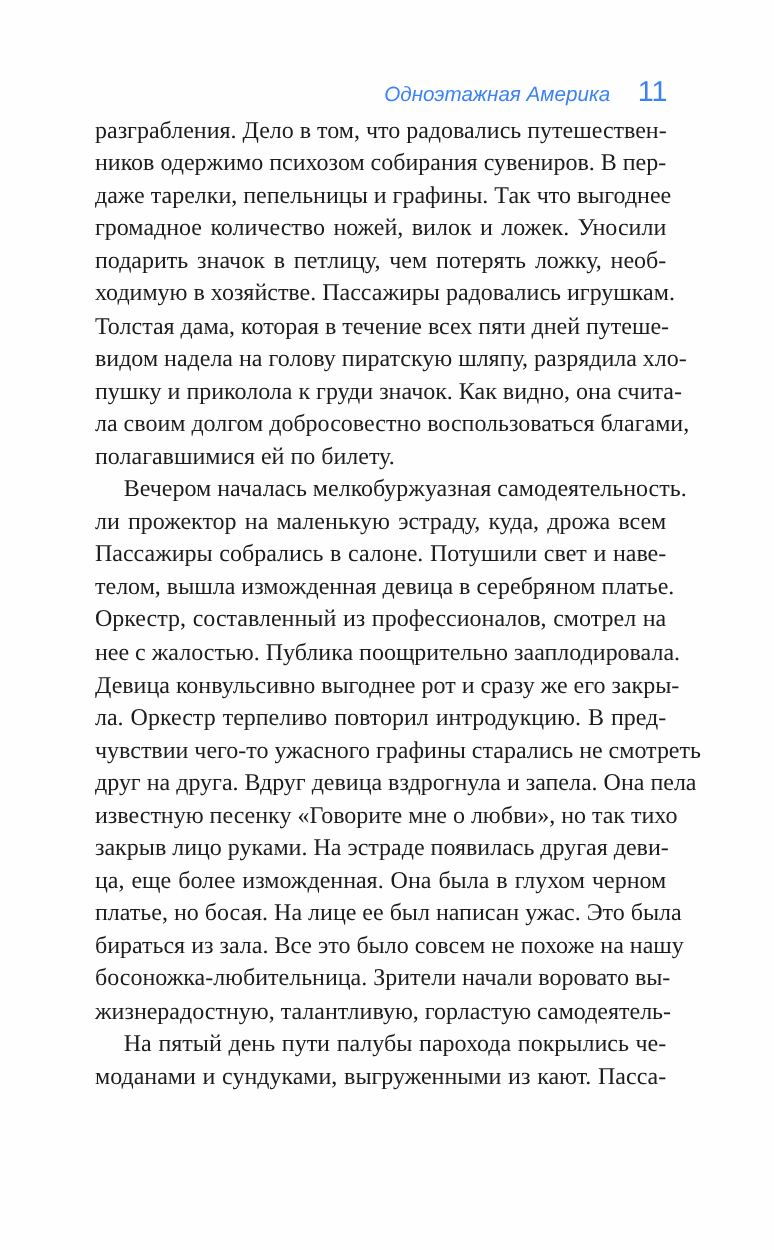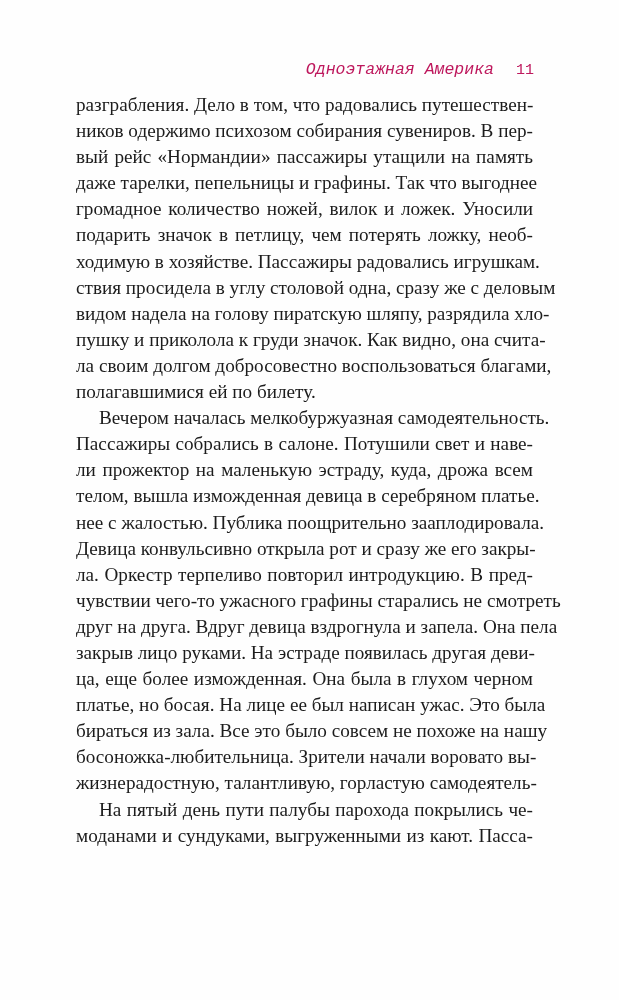--- a/index.html
+++ b/index.html
@@ -1,25 +1,25 @@
 <!DOCTYPE html>
 <html><head>
 <meta charset="utf-8">
 <style>
   html, body { margin: 0; padding: 0; background: #ffffff; }
   body { width: 619px; height: 1000px; position: relative; overflow: hidden; }
   .page { position: absolute; left: 0; top: 0; width: 619px; height: 1000px; background: #fefefe; }
   .running-head {
     position: absolute; top: 60px; right: 85px;
     display: flex; align-items: baseline; gap: 22px;
-    color: #be185d;
-    font-family: Liberation Mono, monospace;
+    color: #3b82f6;
+    font-family: Liberation Sans, sans-serif;
   }
   .running-title { font-style: italic; font-size: 16.5px; }
-  .page-number { font-size: 15px; }
+  .page-number { font-size: 23px; }
   .body-text {
     position: absolute; left: 76px; top: 92px; width: 457px;
     font-family: "Liberation Serif", "DejaVu Serif", serif;
     font-size: 19.2px; line-height: 26.1px; color: #1c1c1c;
   }
   .line { display: block; white-space: nowrap; text-align: justify; text-align-last: justify; height: 26.1px; }
   .line.last { text-align-last: left; }
   .line.indent { padding-left: 23px; font-family: Liberation Serif, serif; }
 </style>
 </head>
@@ -27,41 +27,42 @@
 
 <div class="page">
   <div class="running-head">
     <span class="running-title">Одноэтажная Америка</span>
     <span class="page-number">11</span>
   </div>
   <div class="body-text" id="body-text">
       <div>
         <span class="line">разграбления. Дело в том, что радовались путешествен-</span>
         <span class="line">ников одержимо психозом собирания сувениров. В пер-</span>
-        <span class="line">вый рейс «Нормандии» пассажиры утащили на память</span>
         <span class="line">даже тарелки, пепельницы и графины. Так что выгоднее</span>
         <span class="line">громадное количество ножей, вилок и ложек. Уносили</span>
         <span class="line">подарить значок в петлицу, чем потерять ложку, необ-</span>
         <span class="line">ходимую в хозяйстве. Пассажиры радовались игрушкам.</span>
-        <span class="line">ствия просидела в углу столовой одна, сразу же с деловым</span>
+        <span class="line">Толстая дама, которая в течение всех пяти дней путеше-</span>
         <span class="line">видом надела на голову пиратскую шляпу, разрядила хло-</span>
         <span class="line">пушку и приколола к груди значок. Как видно, она счита-</span>
         <span class="line">ла своим долгом добросовестно воспользоваться благами,</span>
         <span class="line last">полагавшимися ей по билету.</span>
       </div>
       <div>
         <span class="line indent">Вечером началась мелкобуржуазная самодеятельность.</span>
+        <span class="line">ли прожектор на маленькую эстраду, куда, дрожа всем</span>
         <span class="line">Пассажиры собрались в салоне. Потушили свет и наве-</span>
-        <span class="line">ли прожектор на маленькую эстраду, куда, дрожа всем</span>
         <span class="line">телом, вышла изможденная девица в серебряном платье.</span>
+        <span class="line">Оркестр, составленный из профессионалов, смотрел на</span>
         <span class="line">нее с жалостью. Публика поощрительно зааплодировала.</span>
-        <span class="line">Девица конвульсивно открыла рот и сразу же его закры-</span>
+        <span class="line">Девица конвульсивно выгоднее рот и сразу же его закры-</span>
         <span class="line">ла. Оркестр терпеливо повторил интродукцию. В пред-</span>
         <span class="line">чувствии чего-то ужасного графины старались не смотреть</span>
         <span class="line">друг на друга. Вдруг девица вздрогнула и запела. Она пела</span>
+        <span class="line">известную песенку «Говорите мне о любви», но так тихо</span>
         <span class="line">закрыв лицо руками. На эстраде появилась другая деви-</span>
         <span class="line">ца, еще более изможденная. Она была в глухом черном</span>
         <span class="line">платье, но босая. На лице ее был написан ужас. Это была</span>
         <span class="line">бираться из зала. Все это было совсем не похоже на нашу</span>
         <span class="line">босоножка-любительница. Зрители начали вороватo вы-</span>
         <span class="line">жизнерадостную, талантливую, горластую самодеятель-</span>
       </div>
       <div>
         <span class="line indent">На пятый день пути палубы парохода покрылись че-</span>
         <span class="line">моданами и сундуками, выгруженными из кают. Пасса-</span>

